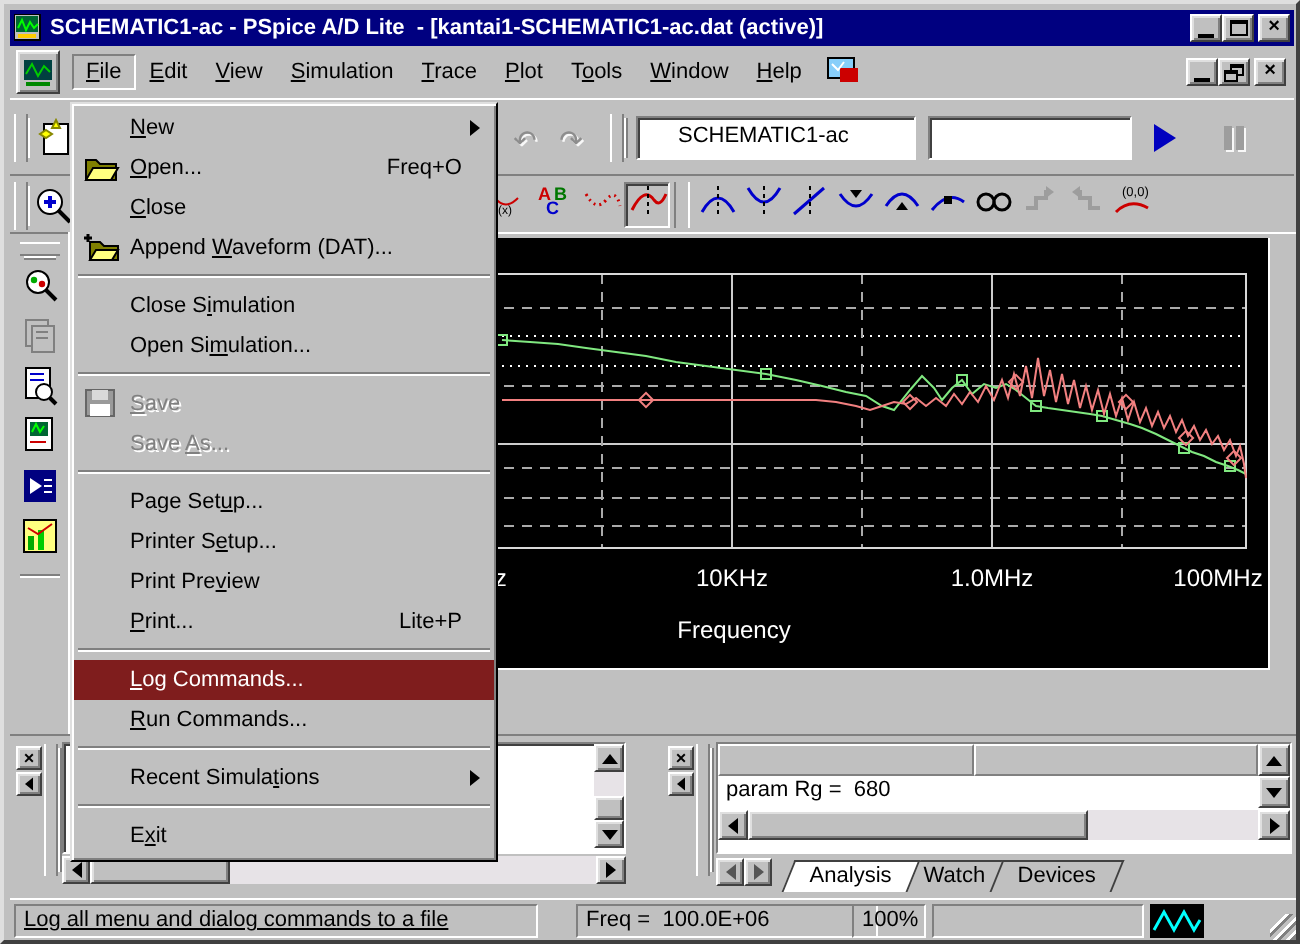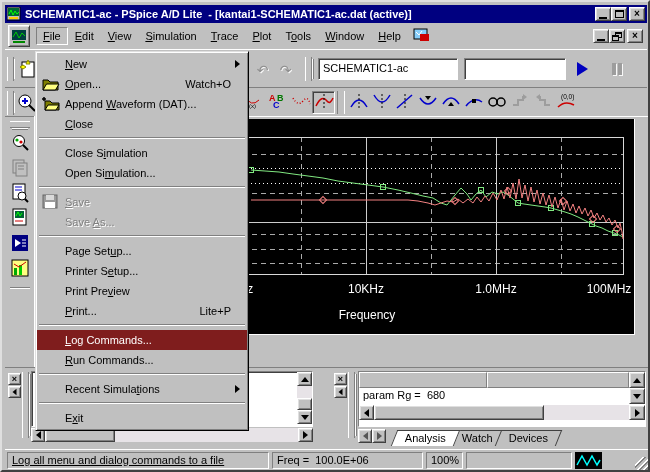--- a/index.html
+++ b/index.html
@@ -32,21 +32,21 @@
   #menubar-items{display:flex;margin-left:6px;}
   .mitem{font-size:11px;padding:3px 7px;color:#000;}
   .mitem.open{border:1px solid;border-color:#808080 #fff #fff #808080;padding:2px 6px;}
   #menubar-bmp{width:22px;height:20px;margin-left:4px;}
   .mdi-btns{margin-left:auto;display:flex;padding-right:4px;}
   
   #toolbar1{left:3px;top:47px;width:642px;height:38px;border-top:1px solid #fff;}
   #toolbar2{left:3px;top:85px;width:642px;height:29px;border-top:1px solid #808080;}
   .vgrip{width:7px;height:24px;border-left:1px solid #fff;border-right:1px solid #808080;
          box-shadow:3px 0 0 -2px #fff,4px 0 0 -2px #808080;}
-  .combo{font-size:11px;line-height:18px;padding-left:4px;color:#000;white-space:pre;overflow:hidden;}
+  .combo{font-size:11px;line-height:18px;padding-left:20px;color:#000;white-space:pre;overflow:hidden;}
   .tbtn{width:23px;height:23px;display:inline-flex;align-items:center;justify-content:center;background:#c0c0c0;}
   .tbtn.dis{opacity:.9;}
   .tsep{width:8px;height:23px;border-left:1px solid #808080;border-right:1px solid #fff;margin:0 2px;}
   .arrow-glyph{font-size:14px;color:#888;text-shadow:1px 1px 0 #fff;}
   .play-tri{width:0;height:0;border-left:11px solid #0000bf;border-top:7px solid transparent;border-bottom:7px solid transparent;}
   .pause-bars i{display:inline-block;width:4px;height:12px;background:#9a9a9a;margin:0 1px;box-shadow:1px 1px 0 #fff;}
   
   #sidebar{left:3px;top:114px;width:29px;height:251px;border-top:1px solid #808080;}
   .hgrip{width:20px;height:7px;border-top:1px solid #fff;border-bottom:1px solid #808080;
          box-shadow:0 3px 0 -2px #fff,0 4px 0 -2px #808080;margin:4px auto 6px auto;}
@@ -459,45 +459,45 @@
         <span class="abs scbtn" style="left:14px;top:1px;width:14px;height:14px;">
             <i class="tri-r" style="border-left-color:#555;"></i>
           </span>
         <span id="tabs" class="abs" style="left:36px;top:0;"><span class="tab active"><span class="tl">Analysis</span></span><span class="tab"><span class="tl">Watch</span></span><span class="tab"><span class="tl">Devices</span></span></span>
       </div>
     </div>
   </div>
 
   <div id="statusbar" class="abs">
     <div class="spanel" style="left:2px;width:262px;text-decoration:underline;">Log all menu and dialog commands to a file</div>
-    <div class="spanel" style="left:267px;width:151px;">Freq =  100.0E+06</div>
+    <div class="spanel" style="left:283px;width:151px;">Freq =  100.0E+06</div>
     <div class="spanel" style="left:421px;width:37px;">100%</div>
     <div class="spanel" style="left:461px;width:106px;padding:0;">
       
     </div>
     <div class="abs" style="left:570px;top:2px;width:27px;height:17px;background:#000;">
       <svg width="27" height="17">
           <polyline points="2,13 7,4 12,13 17,4 22,13 25,8" stroke="#0ff" fill="none" stroke-width="1.5"></polyline>
         </svg>
     </div>
     <div id="resize-grip" class="abs"></div>
   </div>
 
   <div id="file-menu" class="abs">
       <div class="mrow"><span class="mic"></span><span class="mlabel"><u>N</u>ew</span><span class="marrow"></span></div>
       <div class="mrow"><span class="mic"><svg width="18" height="16">
             <path d="M1 4 h5 l2 2 h8 v8 H1 z" fill="#808000" stroke="#000"></path>
             <path d="M1 14 l3.5 -6 H17 l-3.5 6 z" fill="#ffff80" stroke="#000"></path>
-          </svg></span><span class="mlabel"><u>O</u>pen...</span><span class="mshort">Watch+O</span></div>
+          </svg></span><span class="mlabel"><u>O</u>pen...</span><span class="mshort">Freq+O</span></div>
+      <div class="mrow"><span class="mic"></span><span class="mlabel"><u>C</u>lose</span></div>
       <div class="mrow"><span class="mic"><svg width="18" height="16">
             <path d="M2 1 v4 M0 3 h4" stroke="#000" stroke-width="1.5"></path>
             <path d="M3 5 h5 l2 2 h7 v7 H3 z" fill="#808000" stroke="#000"></path>
             <path d="M3 14 l3 -5 h11 l-3 5 z" fill="#ffff80" stroke="#000"></path>
           </svg></span><span class="mlabel">Append <u>W</u>aveform (DAT)...</span></div>
-      <div class="mrow"><span class="mic"></span><span class="mlabel"><u>C</u>lose</span></div>
       <div class="msep"></div>
       <div class="mrow"><span class="mic"></span><span class="mlabel">Close S<u>i</u>mulation</span></div>
       <div class="mrow"><span class="mic"></span><span class="mlabel">Open Si<u>m</u>ulation...</span></div>
       <div class="msep"></div>
       <div class="mrow dis"><span class="mic"><svg width="16" height="15">
             <rect x="1" y="1" width="14" height="13" fill="#9a9a9a" stroke="#666"></rect>
             <rect x="4" y="1" width="8" height="5" fill="#d9d9d9"></rect>
             <rect x="3" y="8" width="10" height="6" fill="#fff"></rect>
           </svg></span><span class="mlabel"><u>S</u>ave</span></div>
       <div class="mrow dis"><span class="mic"></span><span class="mlabel">Save <u>A</u>s...</span></div>

